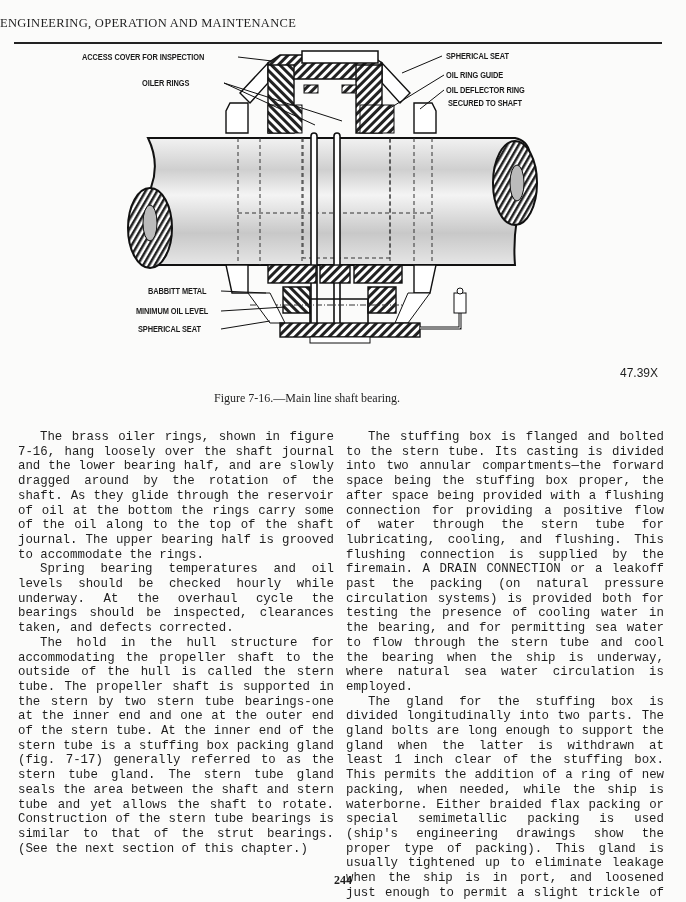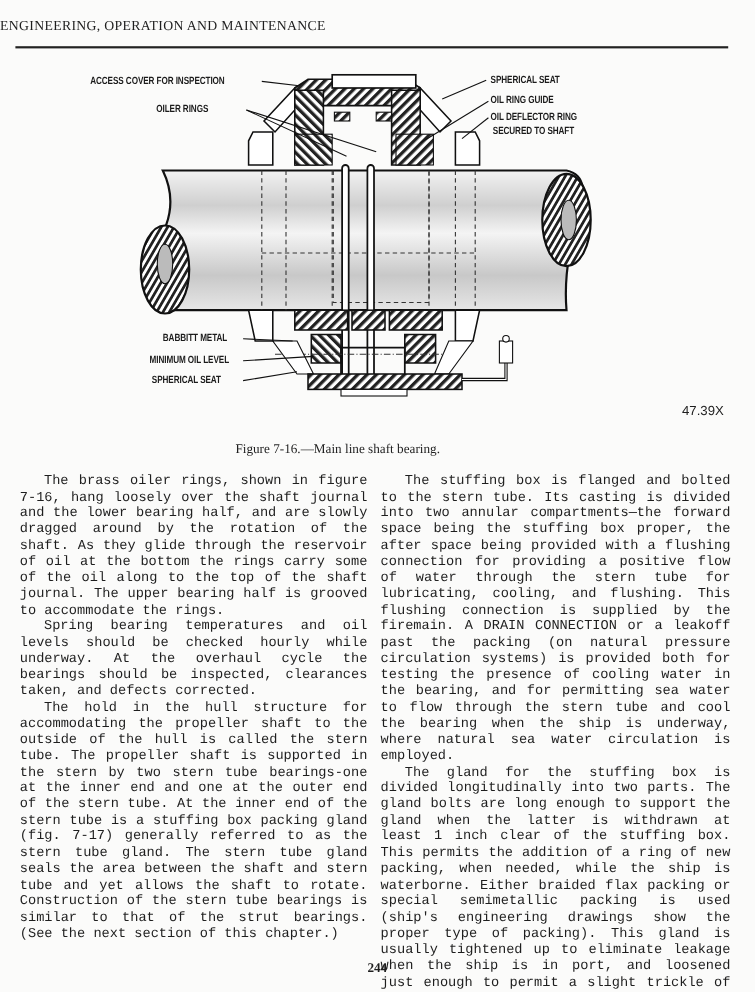--- a/index.html
+++ b/index.html
@@ -12,38 +12,37 @@
   .running-head {
     position: absolute; top: 16px; left: 0; width: 686px;
     font-size: 12.5px; letter-spacing: 0.3px;
     font-family: "Liberation Serif", serif;
   }
   .head-rule {
     position: absolute; top: 42px; left: 14px; width: 648px; height: 2px;
     background: #222;
   }
   .figure {
-    position: absolute; top: 60px; left: 120px; width: 440px; height: 318px;
+    position: absolute; top: 43px; left: 120px; width: 440px; height: 318px;
   }
   .figure svg { position: absolute; left: 0; top: 0; }
   .callout {
     position: absolute; font-family: "Liberation Sans", sans-serif;
     font-size: 9.5px; font-weight: bold; letter-spacing: -0.1px;
     transform: scaleX(0.78); transform-origin: left center;
     white-space: nowrap; color: #1b1b1b;
   }
   .callout.right { transform-origin: left center; }
   .fig-id {
     position: absolute; top: 366px; left: 620px; font-size: 12px;
     font-family: Liberation Sans, sans-serif;
   }
   .caption {
     position: absolute; top: 391px; left: 214px; font-size: 12px;
     font-family: "Liberation Serif", serif;
-    margin-top: 10px;
   }
   .col {
     position: absolute; top: 430px; width: 316px;
     font-size: 12.4px; line-height: 14.7px;
     font-family: Liberation Mono, monospace;
     text-align: justify; hyphens: none;
   }
   .col.left { left: 18px; }
   .col.right { left: 346px; width: 318px; }
   .col p { margin: 0; text-indent: 22px; }

